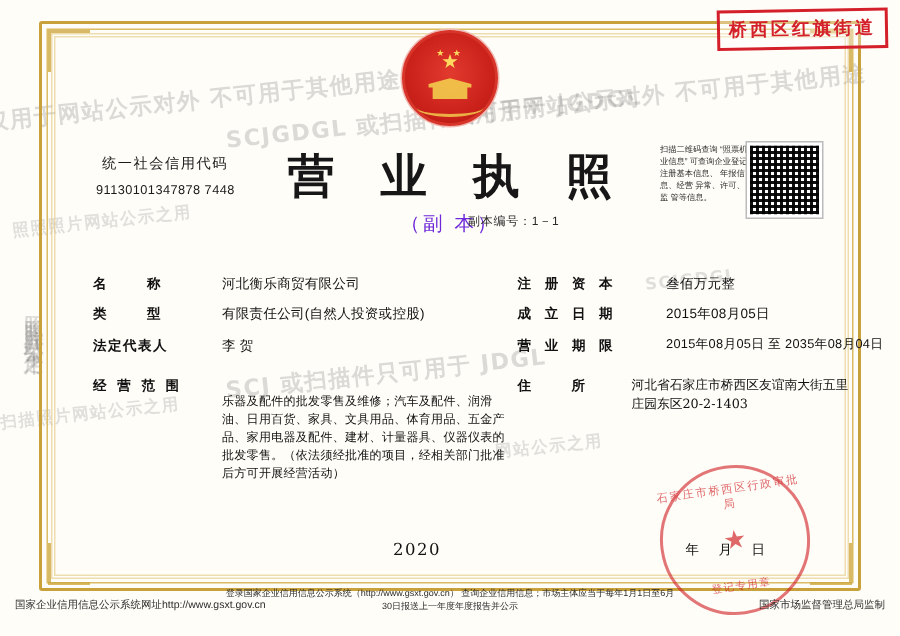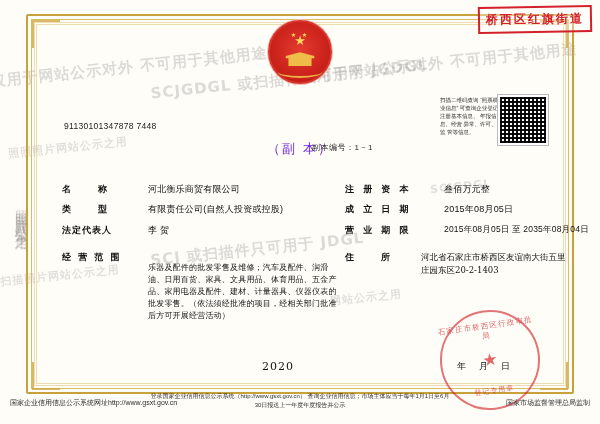--- a/index.html
+++ b/index.html
@@ -386,23 +386,25 @@
 
   <div class="emblem">
     <div class="stars-small">★ ★</div>
     <div class="star">★</div>
     <div class="gate"></div>
     <div class="wheat"></div>
   </div>
 
   <div class="banner">桥西区红旗街道</div>
 
+  <div class="title">营 业 执 照</div>
   <div class="subtitle">（副 本）</div>
   <div class="doc-no">副本编号：1－1</div>
 
+  <div class="code-label">统一社会信用代码</div>
   <div class="code-value">91130101347878 7448</div>
 
   <div class="qr-note">扫描二维码查询
 “照票机业信息”
 可查询企业登记
 注册基本信息、
 年报信息、经营
 异常、许可、监
 管等信息。</div>
   <div class="qr-wrap"></div>

